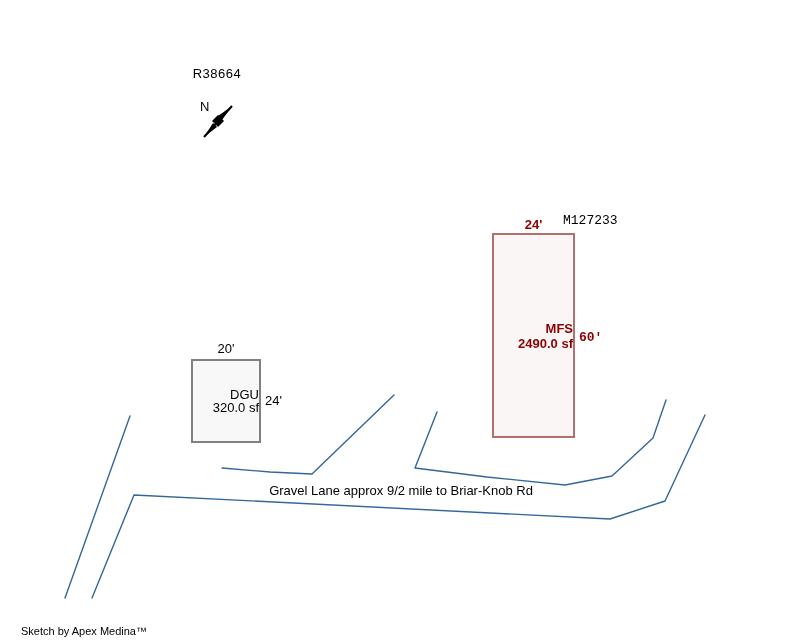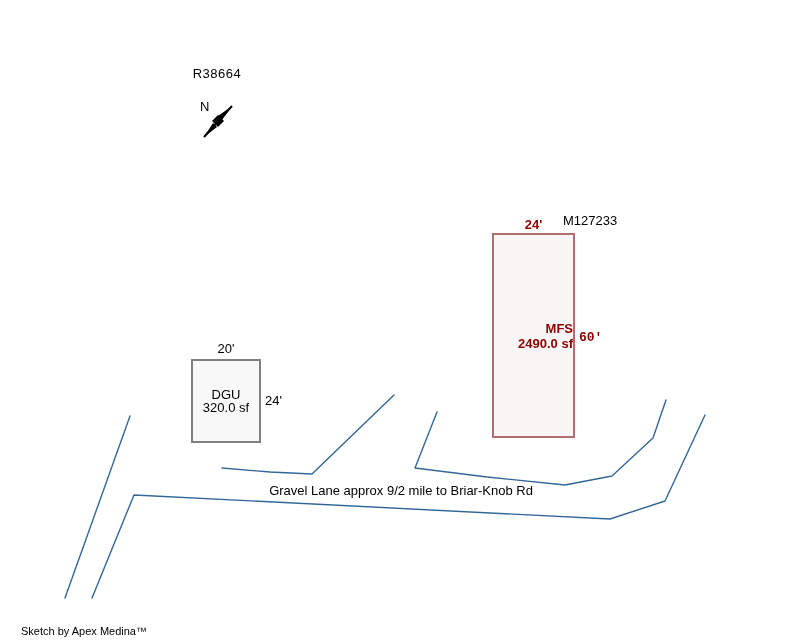--- a/index.html
+++ b/index.html
@@ -42,30 +42,30 @@
     box-sizing: border-box;
     display: flex; flex-direction: column;
     align-items: flex-end; justify-content: center;
     color: var(--mfs_text, #8B0000);
     font-weight: bold; line-height: 15px;
   }
   #mfs-top-dim   { left: 475px; top: 217px; width: 83px;
                    color: var(--mfs_text, #8B0000); font-weight: bold; }
   #mfs-right-dim { left: 562px; top: 330px;
                    color: var(--mfs_text, #8B0000); font-weight: bold; font-family: Liberation Mono, monospace; }
-  #mfs-tag       { left: 546px; top: 213px; }
+  #mfs-tag       { left: 546px; top: 213px; font-family: Liberation Mono, monospace; }
 
   
   #building-dgu {
     left: 174px; top: 359px; width: 70px; height: 84px;
     border: 2px solid var(--dgu_outline, #808080);
     background: var(--dgu_fill, #F8F8F8);
     box-sizing: border-box;
     display: flex; flex-direction: column;
-    align-items: center; justify-content: center;
+    align-items: flex-end; justify-content: center;
     line-height: 13px;
   }
   #dgu-top-dim   { left: 174px; top: 341px; width: 70px; }
   #dgu-right-dim { left: 248px; top: 393px; }
 
   #sketch-credit { left: 4px; top: 625px; font-size: 11px; }
 </style>
 </head>
 <body>
 

